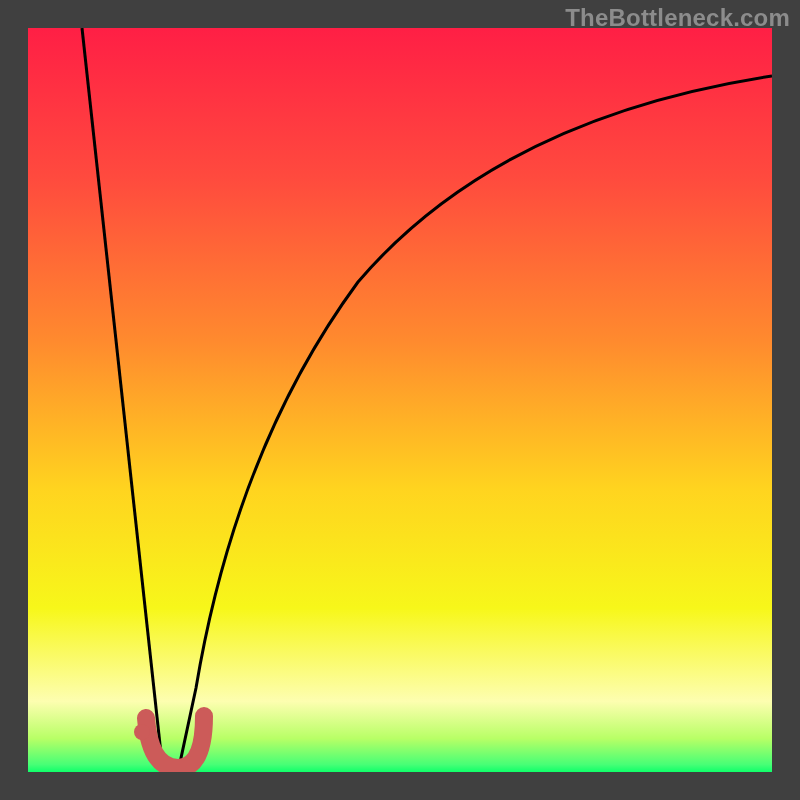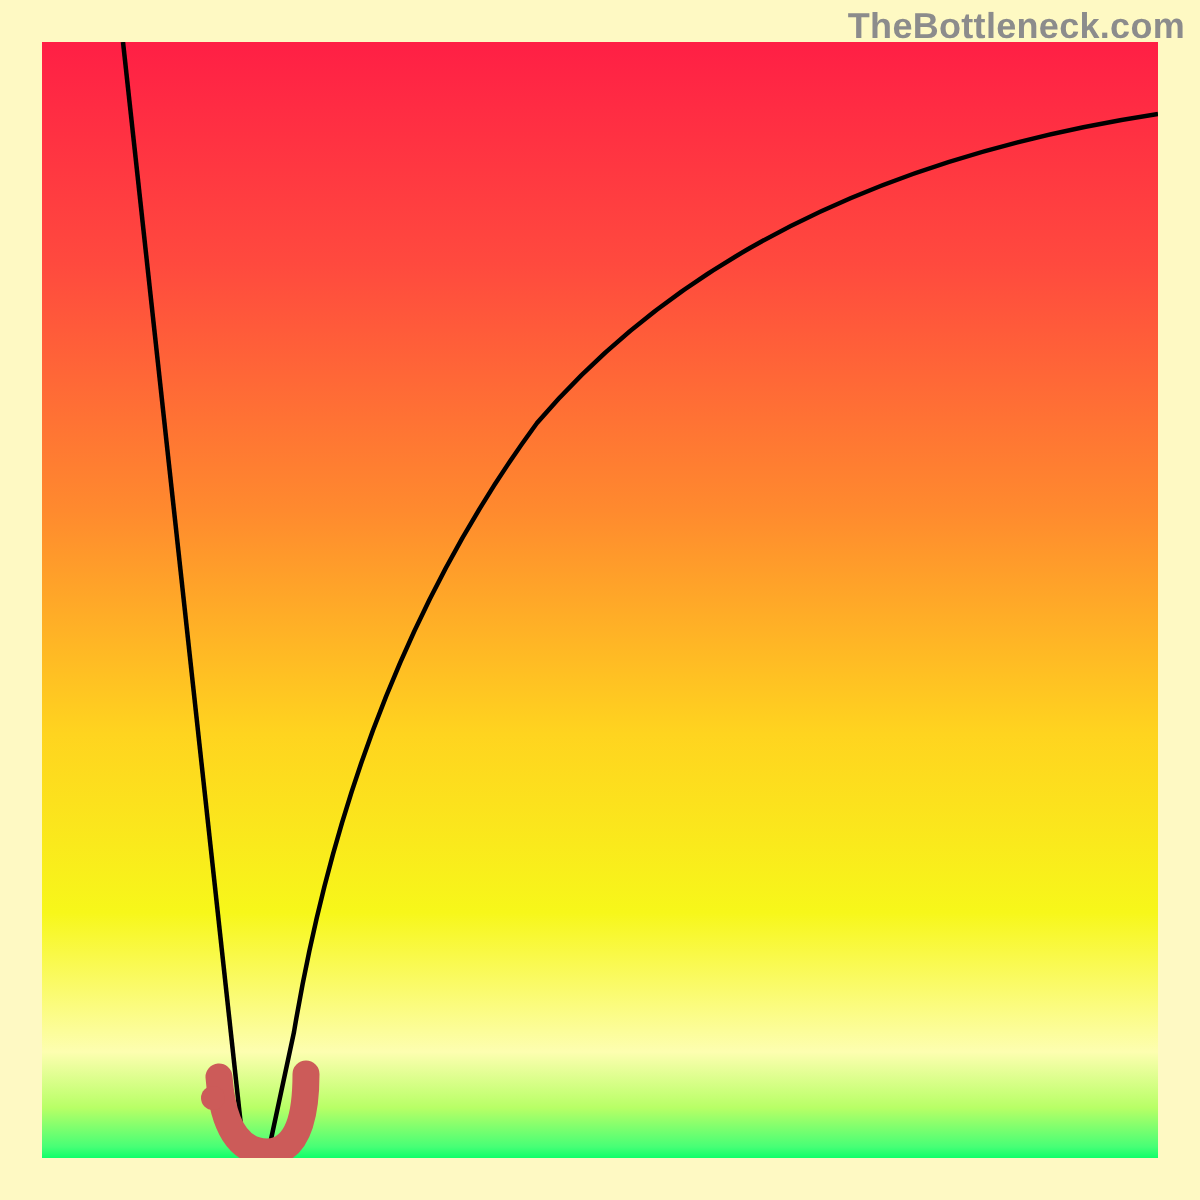--- a/index.html
+++ b/index.html
@@ -9,21 +9,21 @@
     height: 800px;
     background: #000;
     overflow: hidden;
   }
   .frame {
     position: absolute;
     left: 0;
     top: 0;
     width: 800px;
     height: 800px;
-    background: #fef9c3;
+    background: #404040;
   }
   .plot {
     position: absolute;
     left: 28px;
     top: 28px;
     width: 744px;
     height: 744px;
     overflow: hidden;
   }
   .gradient {

